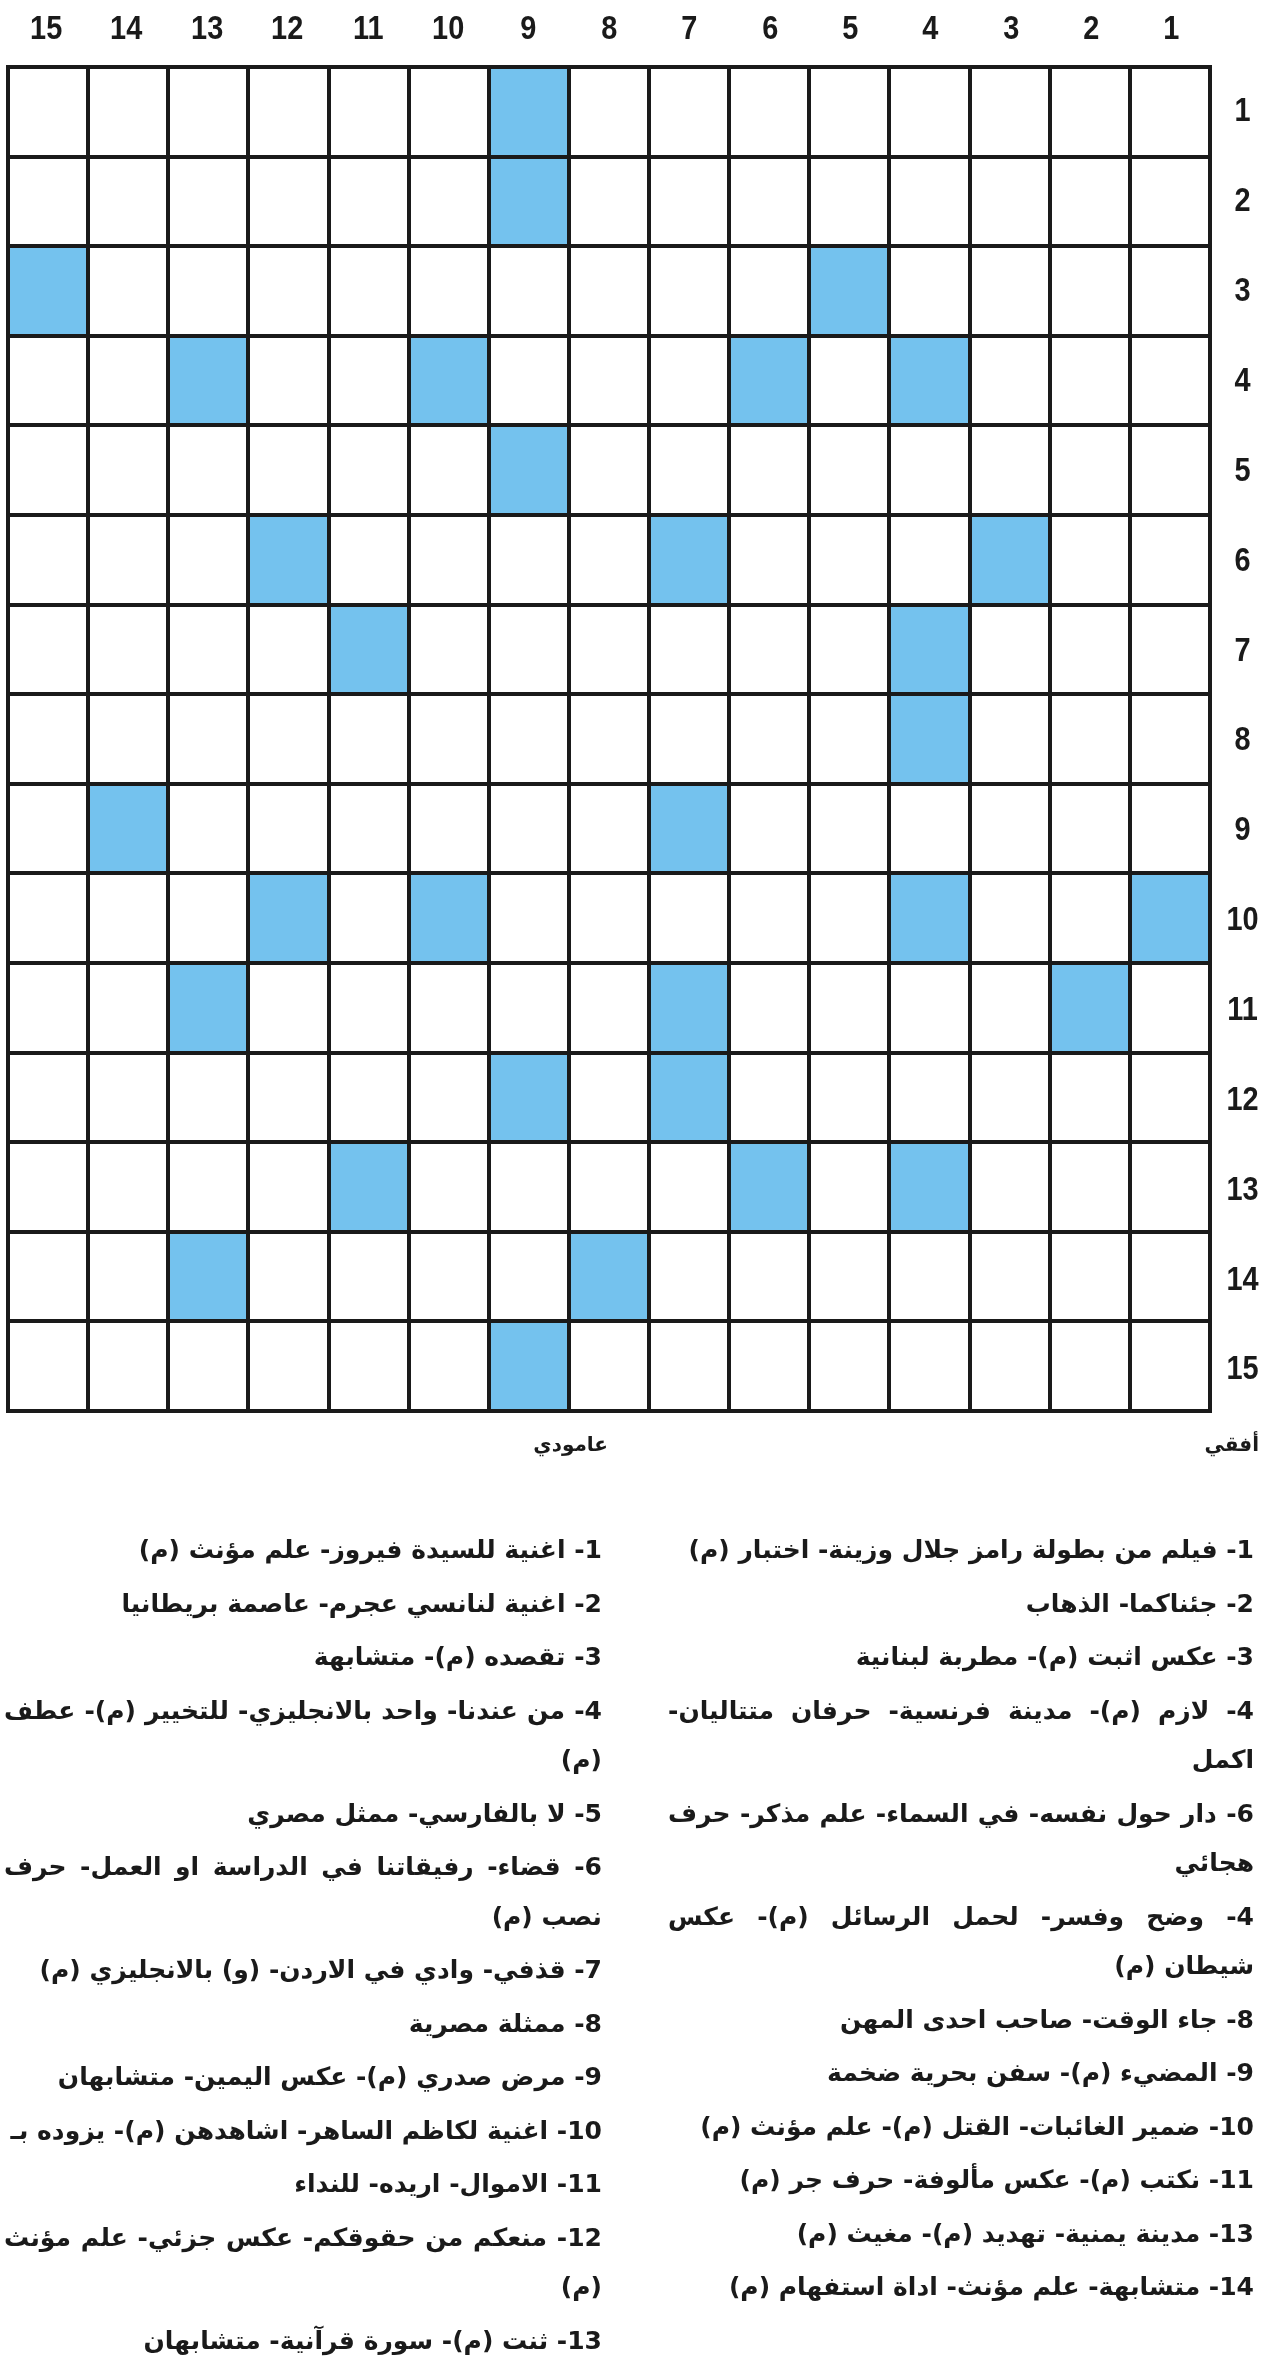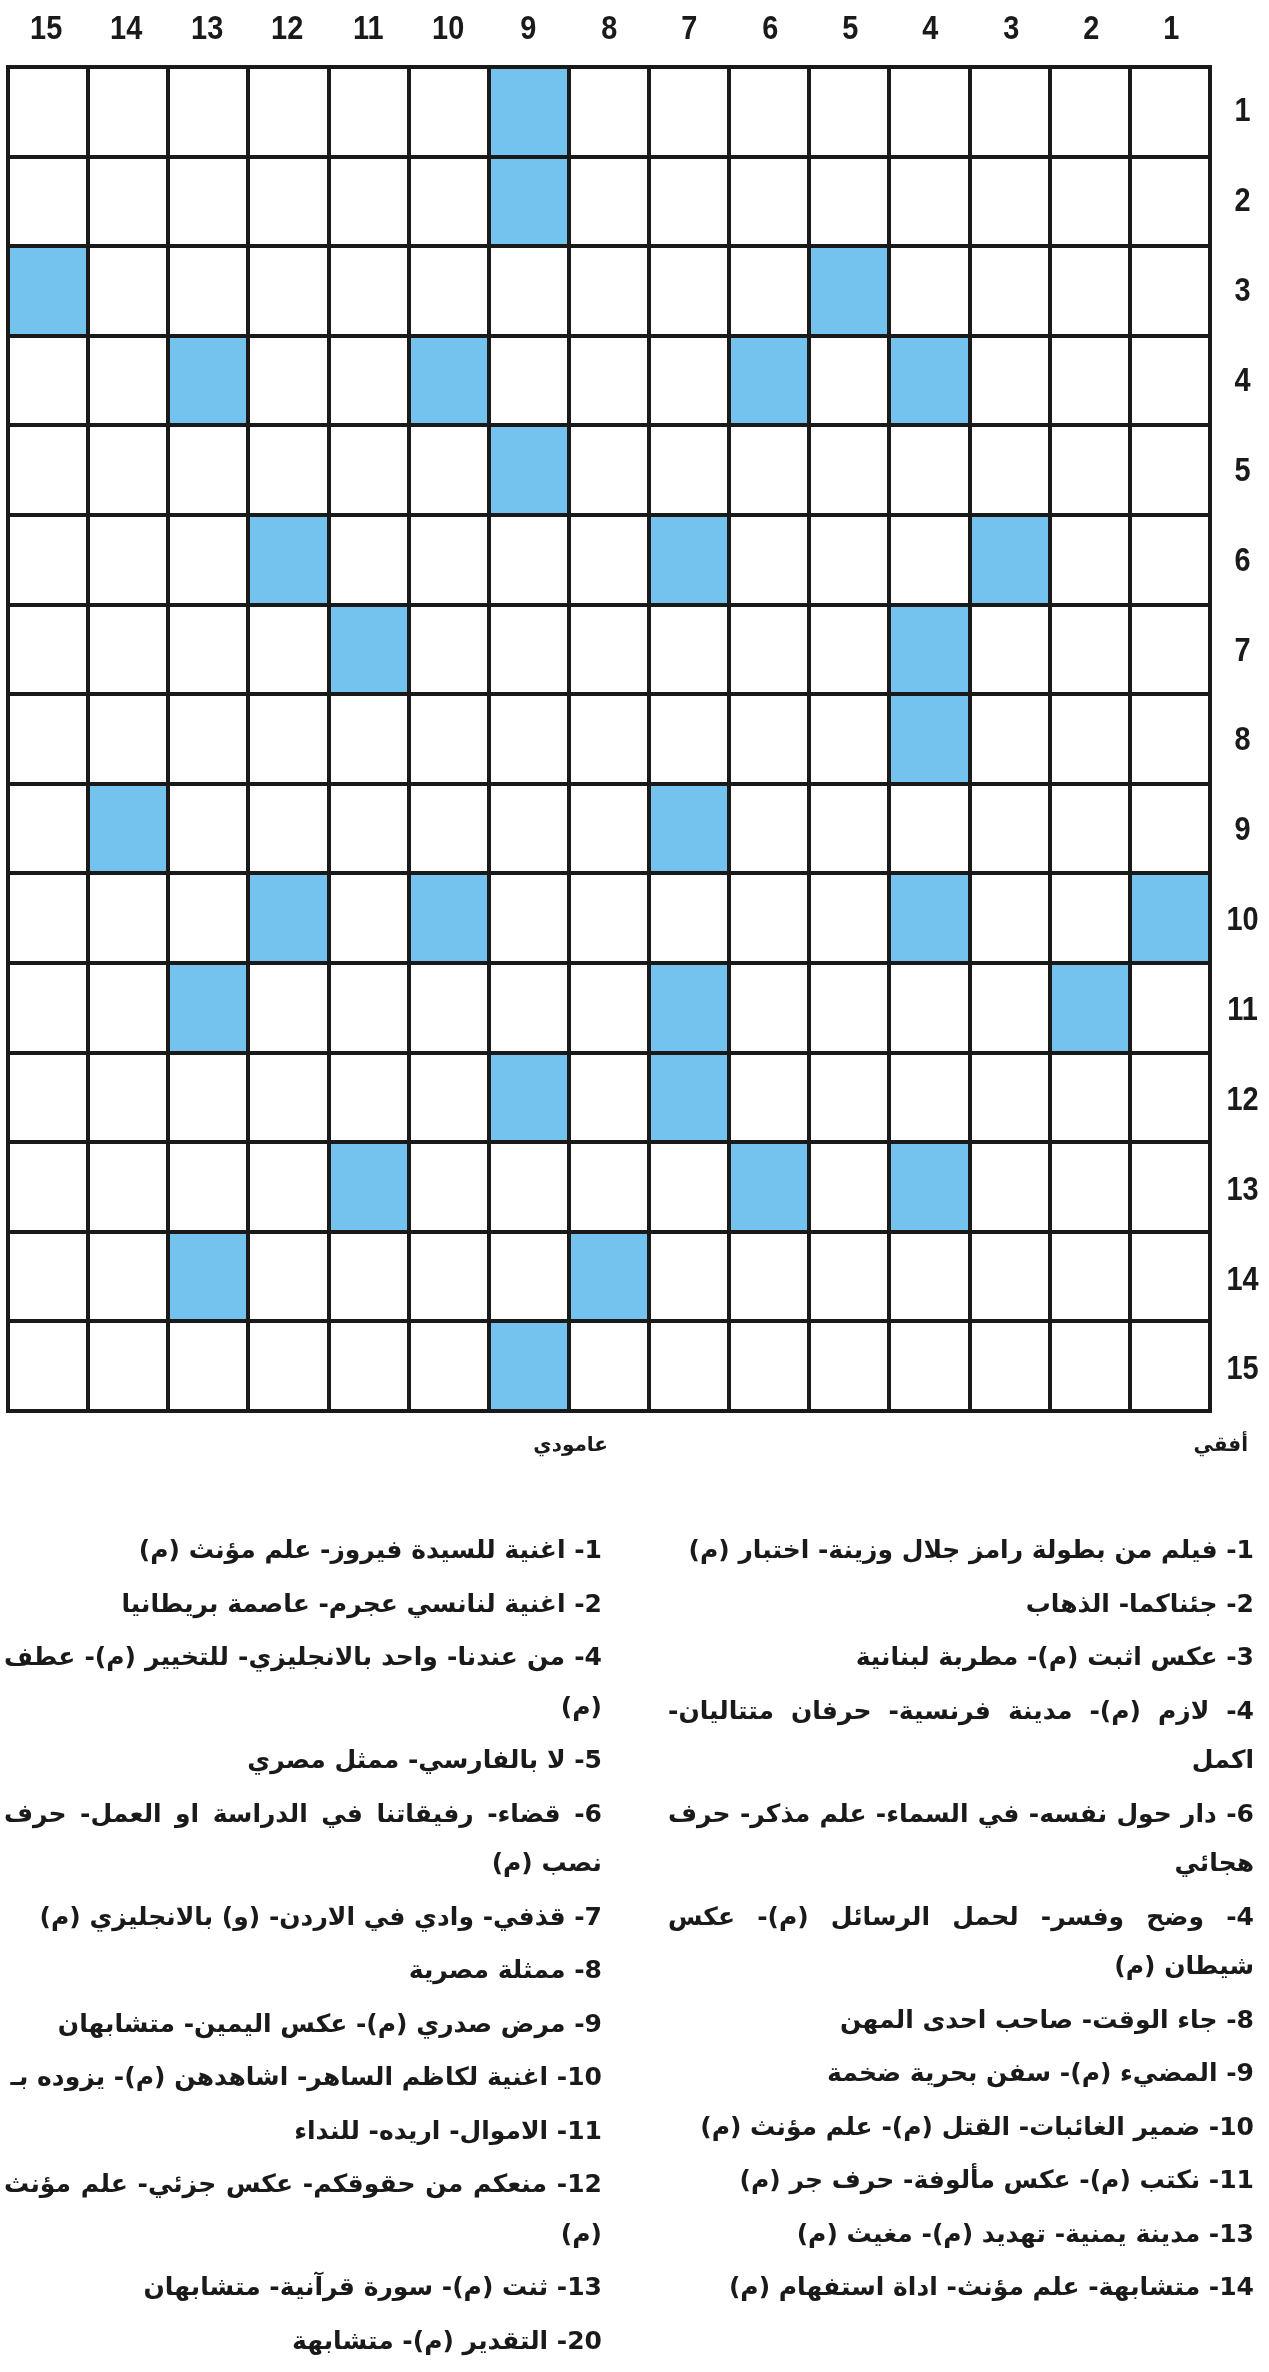--- a/index.html
+++ b/index.html
@@ -13,21 +13,21 @@
           border:4px solid #1a1a1a; box-sizing:border-box; background:#1a1a1a; gap:4px; }
   .cell { background:#ffffff; }
   .cell.blocked { background:#74C2EE; }
   .row-nums { position:absolute; left:1216px; top:65px; width:53px; height:1348px;
               display:flex; flex-direction:column; }
   .row-num { flex:1; display:flex; align-items:center; justify-content:center;
              font-family:"Liberation Sans", sans-serif; font-weight:bold; font-size:34px;
              color:#1a1a1a; transform:scaleX(0.85); }
   .hdr { position:absolute; top:1432px; font-family:"DejaVu Sans", sans-serif; font-weight:bold;
          font-size:20px; direction:rtl; color:#1a1a1a; }
-  .hdr-across { right:21px; }
+  .hdr-across { right:10px; }
   .hdr-down { left:500px; width:108px; text-align:right; }
   .clues { position:absolute; top:1521px; direction:rtl; text-align:right;
            font-family:"DejaVu Sans", sans-serif; font-weight:bold; font-size:25px;
            line-height:49.5px; color:#1a1a1a; }
   .clues-across { left:664px; width:594px; }
   .clues-down { left:0px; width:606px; }
   .clue { margin:4px; text-align:justify; text-align-last:right; }
 </style>
 </head>
 <body>
@@ -309,20 +309,21 @@
   <p class="clue">10- ضمير الغائبات- القتل (م)- علم مؤنث (م)</p>
   <p class="clue">11- نكتب (م)- عكس مألوفة- حرف جر (م)</p>
   <p class="clue">13- مدينة يمنية- تهديد (م)- مغيث (م)</p>
   <p class="clue">14- متشابهة- علم مؤنث- اداة استفهام (م)</p>
 
 </div>
 
 <div class="clues clues-down">
   <p class="clue">1- اغنية للسيدة فيروز- علم مؤنث (م)</p>
   <p class="clue">2- اغنية لنانسي عجرم- عاصمة بريطانيا</p>
+  <p class="clue">3- تقصده (م)- متشابهة</p>
   <p class="clue">4- من عندنا- واحد بالانجليزي- للتخيير (م)- عطف (م)</p>
   <p class="clue">5- لا بالفارسي- ممثل مصري</p>
   <p class="clue">6- قضاء- رفيقاتنا في الدراسة او العمل- حرف نصب (م)</p>
   <p class="clue">7- قذفي- وادي في الاردن- (و) بالانجليزي (م)</p>
   <p class="clue">8- ممثلة مصرية</p>
   <p class="clue">9- مرض صدري (م)- عكس اليمين- متشابهان</p>
   <p class="clue">10- اغنية لكاظم الساهر- اشاهدهن (م)- يزوده بـ</p>
   <p class="clue">11- الاموال- اريده- للنداء</p>
   <p class="clue">12- منعكم من حقوقكم- عكس جزئي- علم مؤنث (م)</p>
   <p class="clue">13- ثنت (م)- سورة قرآنية- متشابهان</p>

